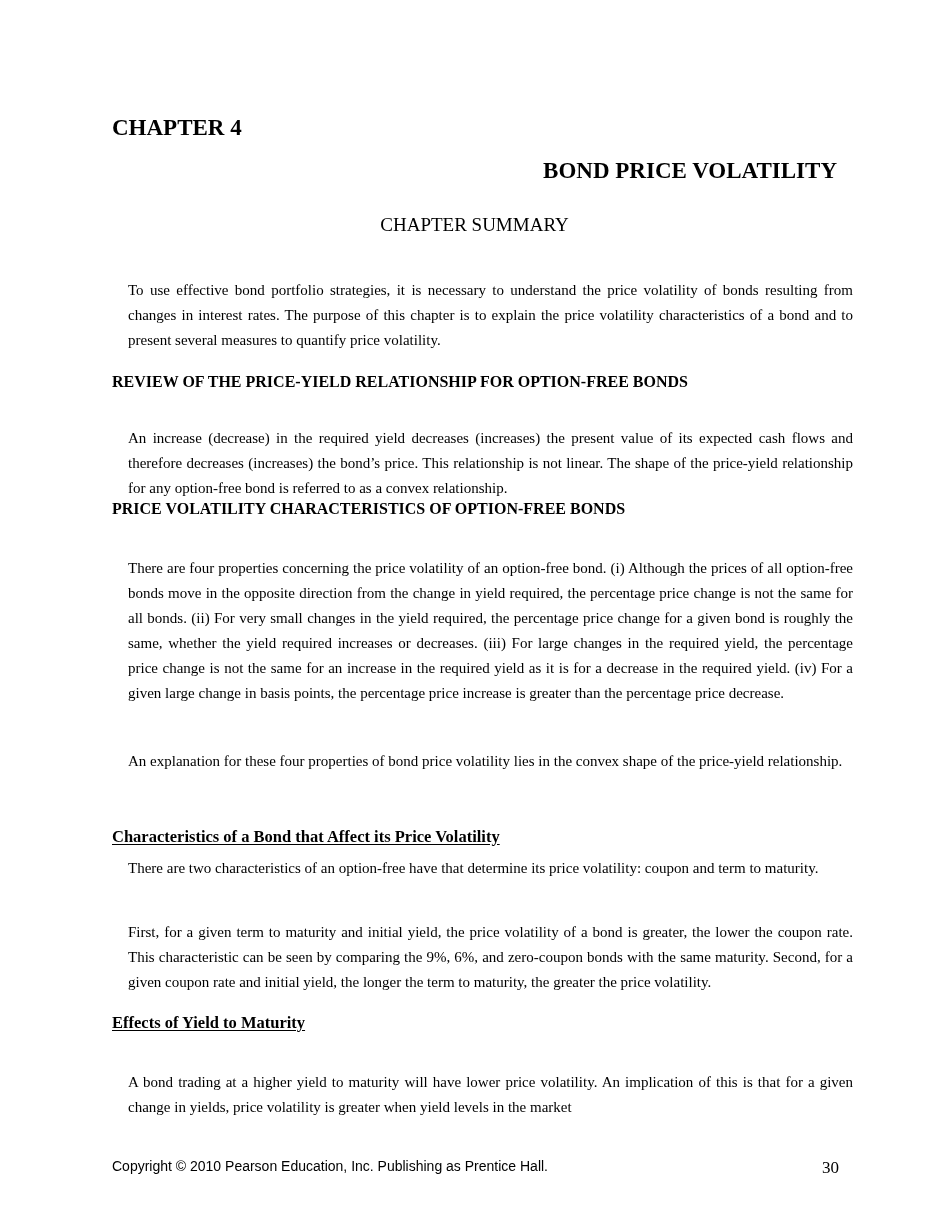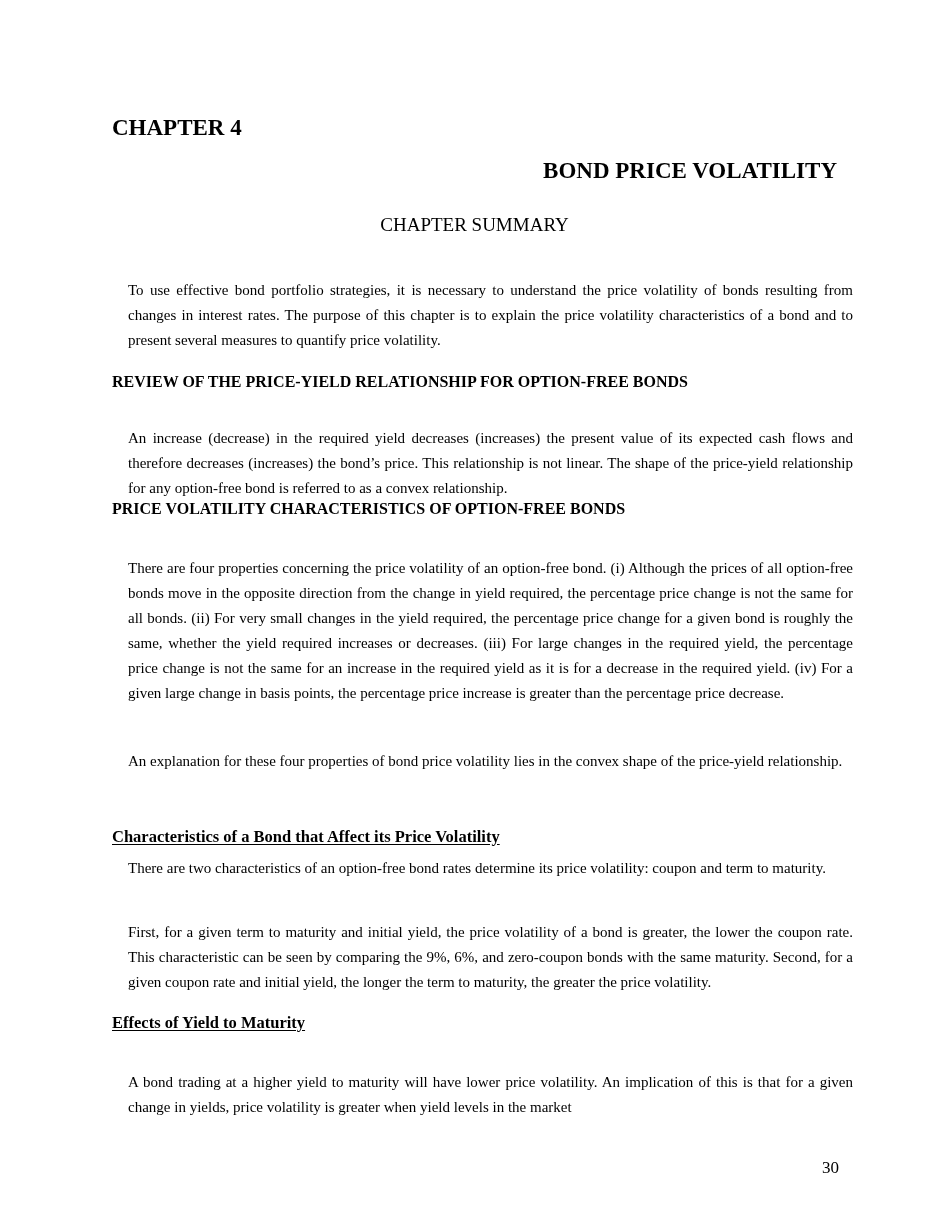--- a/index.html
+++ b/index.html
@@ -119,24 +119,25 @@
   <p class="para" style="top:410px;">An increase (decrease) in the required yield decreases (increases) the present value of its expected cash flows and therefore decreases (increases) the bond’s price. This relationship is not linear. The shape of the price-yield relationship for any option-free bond is referred to as a convex relationship.</p>
 
   <h3 class="section-head" style="top:498px;">PRICE VOLATILITY CHARACTERISTICS OF OPTION-FREE BONDS</h3>
 
   <p class="para" style="top:540px;">There are four properties concerning the price volatility of an option-free bond. (i) Although the prices of all option-free bonds move in the opposite direction from the change in yield required, the percentage price change is not the same for all bonds. (ii) For very small changes in the yield required, the percentage price change for a given bond is roughly the same, whether the yield required increases or decreases. (iii) For large changes in the required yield, the percentage price change is not the same for an increase in the required yield as it is for a decrease in the required yield. (iv) For a given large change in basis points, the percentage price increase is greater than the percentage price decrease.</p>
 
   <p class="para" style="top:733px;">An explanation for these four properties of bond price volatility lies in the convex shape of the price-yield relationship.</p>
 
   <h4 class="sub-head" style="top:798px;margin-top:28px;">Characteristics of a Bond that Affect its Price Volatility</h4>
 
-  <p class="para" style="top:840px;">There are two characteristics of an option-free bond rates determine its price volatility: coupon and term to maturity.</p>
+  <p class="para" style="top:840px;">There are two characteristics of an option-free have that determine its price volatility: coupon and term to maturity.</p>
 
   <p class="para" style="top:904px;">First, for a given term to maturity and initial yield, the price volatility of a bond is greater, the lower the coupon rate. This characteristic can be seen by comparing the 9%, 6%, and zero-coupon bonds with the same maturity. Second, for a given coupon rate and initial yield, the longer the term to maturity, the greater the price volatility.</p>
 
   <h4 class="sub-head" style="top:1012px;">Effects of Yield to Maturity</h4>
 
   <p class="para" style="top:1054px;">A bond trading at a higher yield to maturity will have lower price volatility. An implication of this is that for a given change in yields, price volatility is greater when yield levels in the market</p>
 </div>
 
 <div class="footer">
+  <span class="footer-copy">Copyright © 2010 Pearson Education, Inc. Publishing as Prentice Hall.</span>
   <span class="footer-page">30</span>
 </div>
 
 </body></html>

